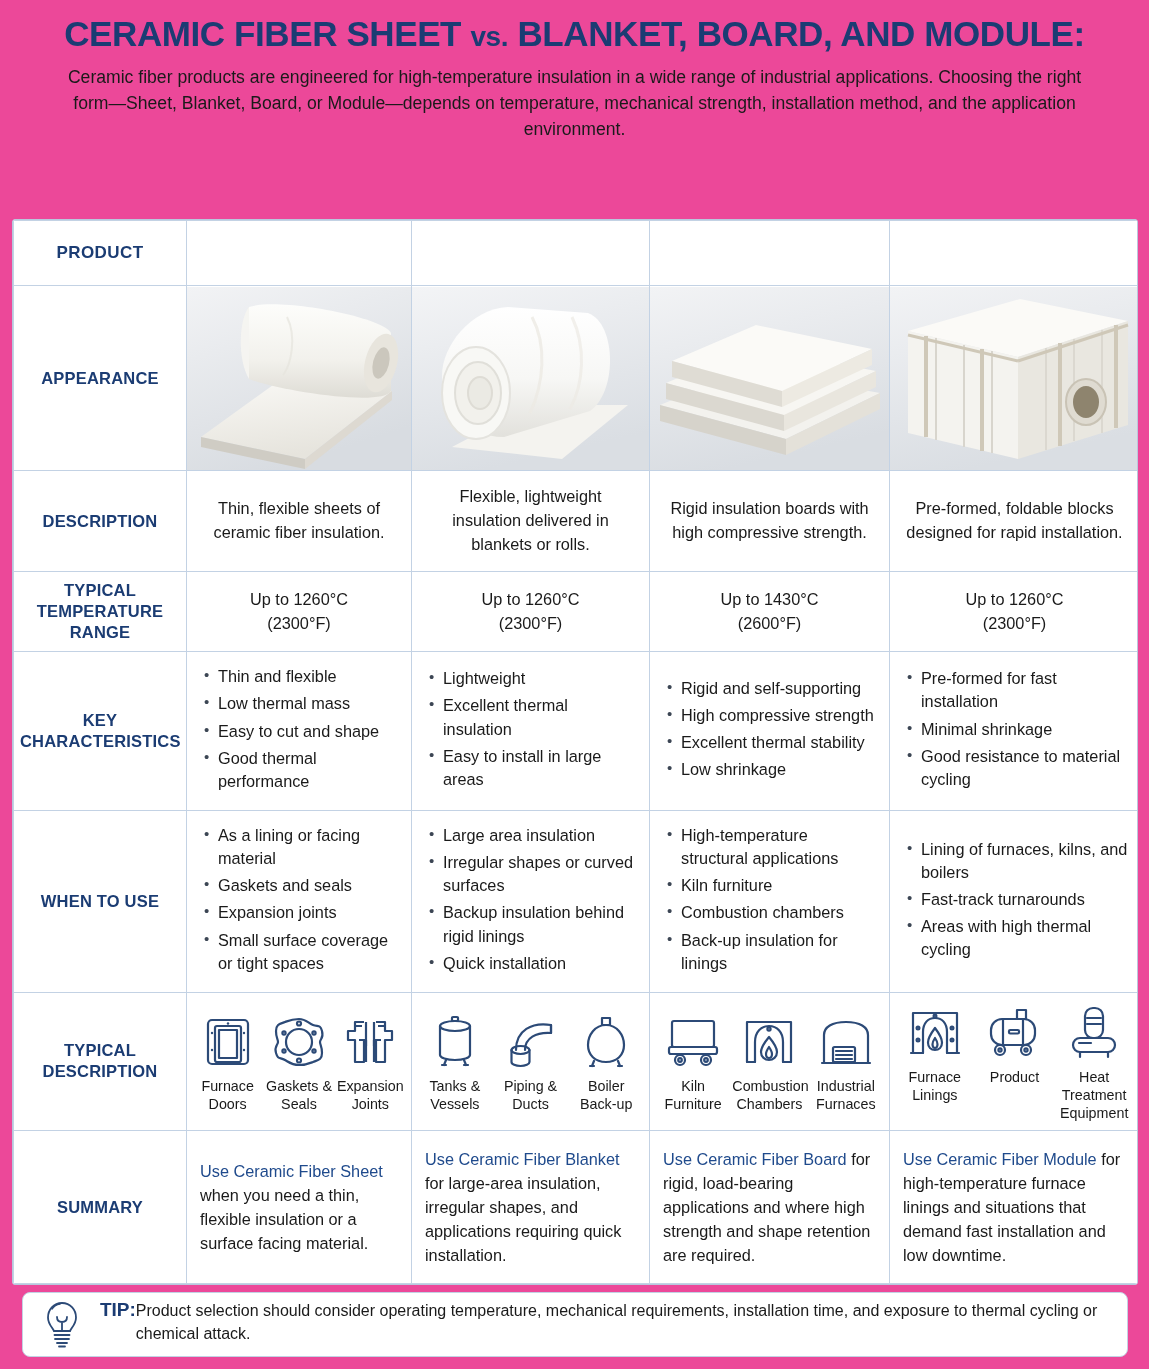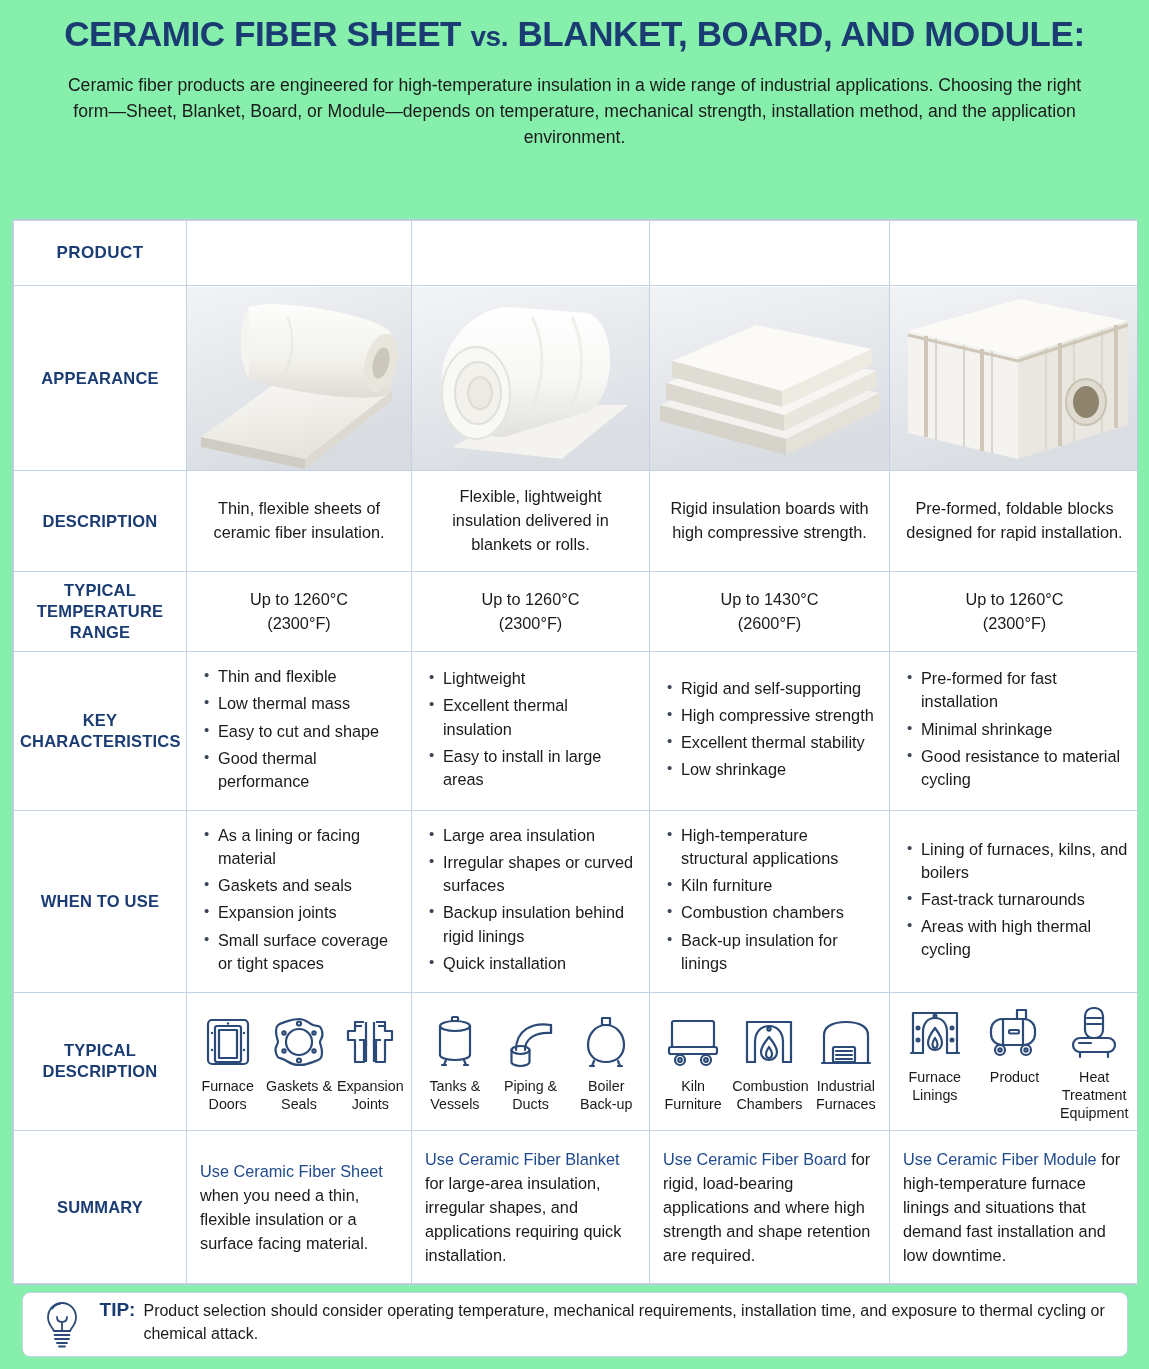--- a/index.html
+++ b/index.html
@@ -6,21 +6,21 @@
   html, body {
     width: 1149px;
     height: 1369px;
     background: #ffffff;
     font-family: "Liberation Sans", sans-serif;
   }
   .page {
     position: relative;
     width: 1149px;
     height: 1369px;
-    background: #86efac;
+    background: #ec4899;
     overflow: hidden;
   }
 
   
   .header { padding: 14px 22px 0 22px; text-align: center; }
   .title-line1 {
     font-size: 35px;
     font-weight: bold;
     color: #1b3c73;
     letter-spacing: -0.4px;
@@ -31,21 +31,21 @@
   .title-line1 .vs { font-size: 28px; text-transform: lowercase; }
   .title-line2 {
     font-size: 46px;
     font-weight: bold;
     color: #1b3c73;
     letter-spacing: -0.6px;
     line-height: 1.05;
     margin-top: 1px;
   }
   .subtitle {
-    margin: 19px auto 0 auto;
+    margin: 11px auto 0 auto;
     max-width: 1050px;
     font-size: 17.6px;
     color: #1a1a1a;
     line-height: 1.48;
   }
 
   
   .table-wrap {
     position: absolute;
     left: 12px;
@@ -196,21 +196,21 @@
     background: #ffffff;
     display: flex;
     align-items: center;
     padding: 0 16px;
   }
   .bulb { width: 52px; display: flex; justify-content: center; align-items: center; }
   .tip-label {
     color: #1b3c73;
     font-weight: bold;
     font-size: 19px;
-    margin: 0 8px 0 14px;
+    margin: 0 0 0 14px;
     align-self: flex-start;
     padding-top: 6px;
   }
   .tip-text {
     font-size: 16px;
     color: #1a1a1a;
     line-height: 1.42;
     align-self: flex-start;
     padding-top: 7px;
   }

